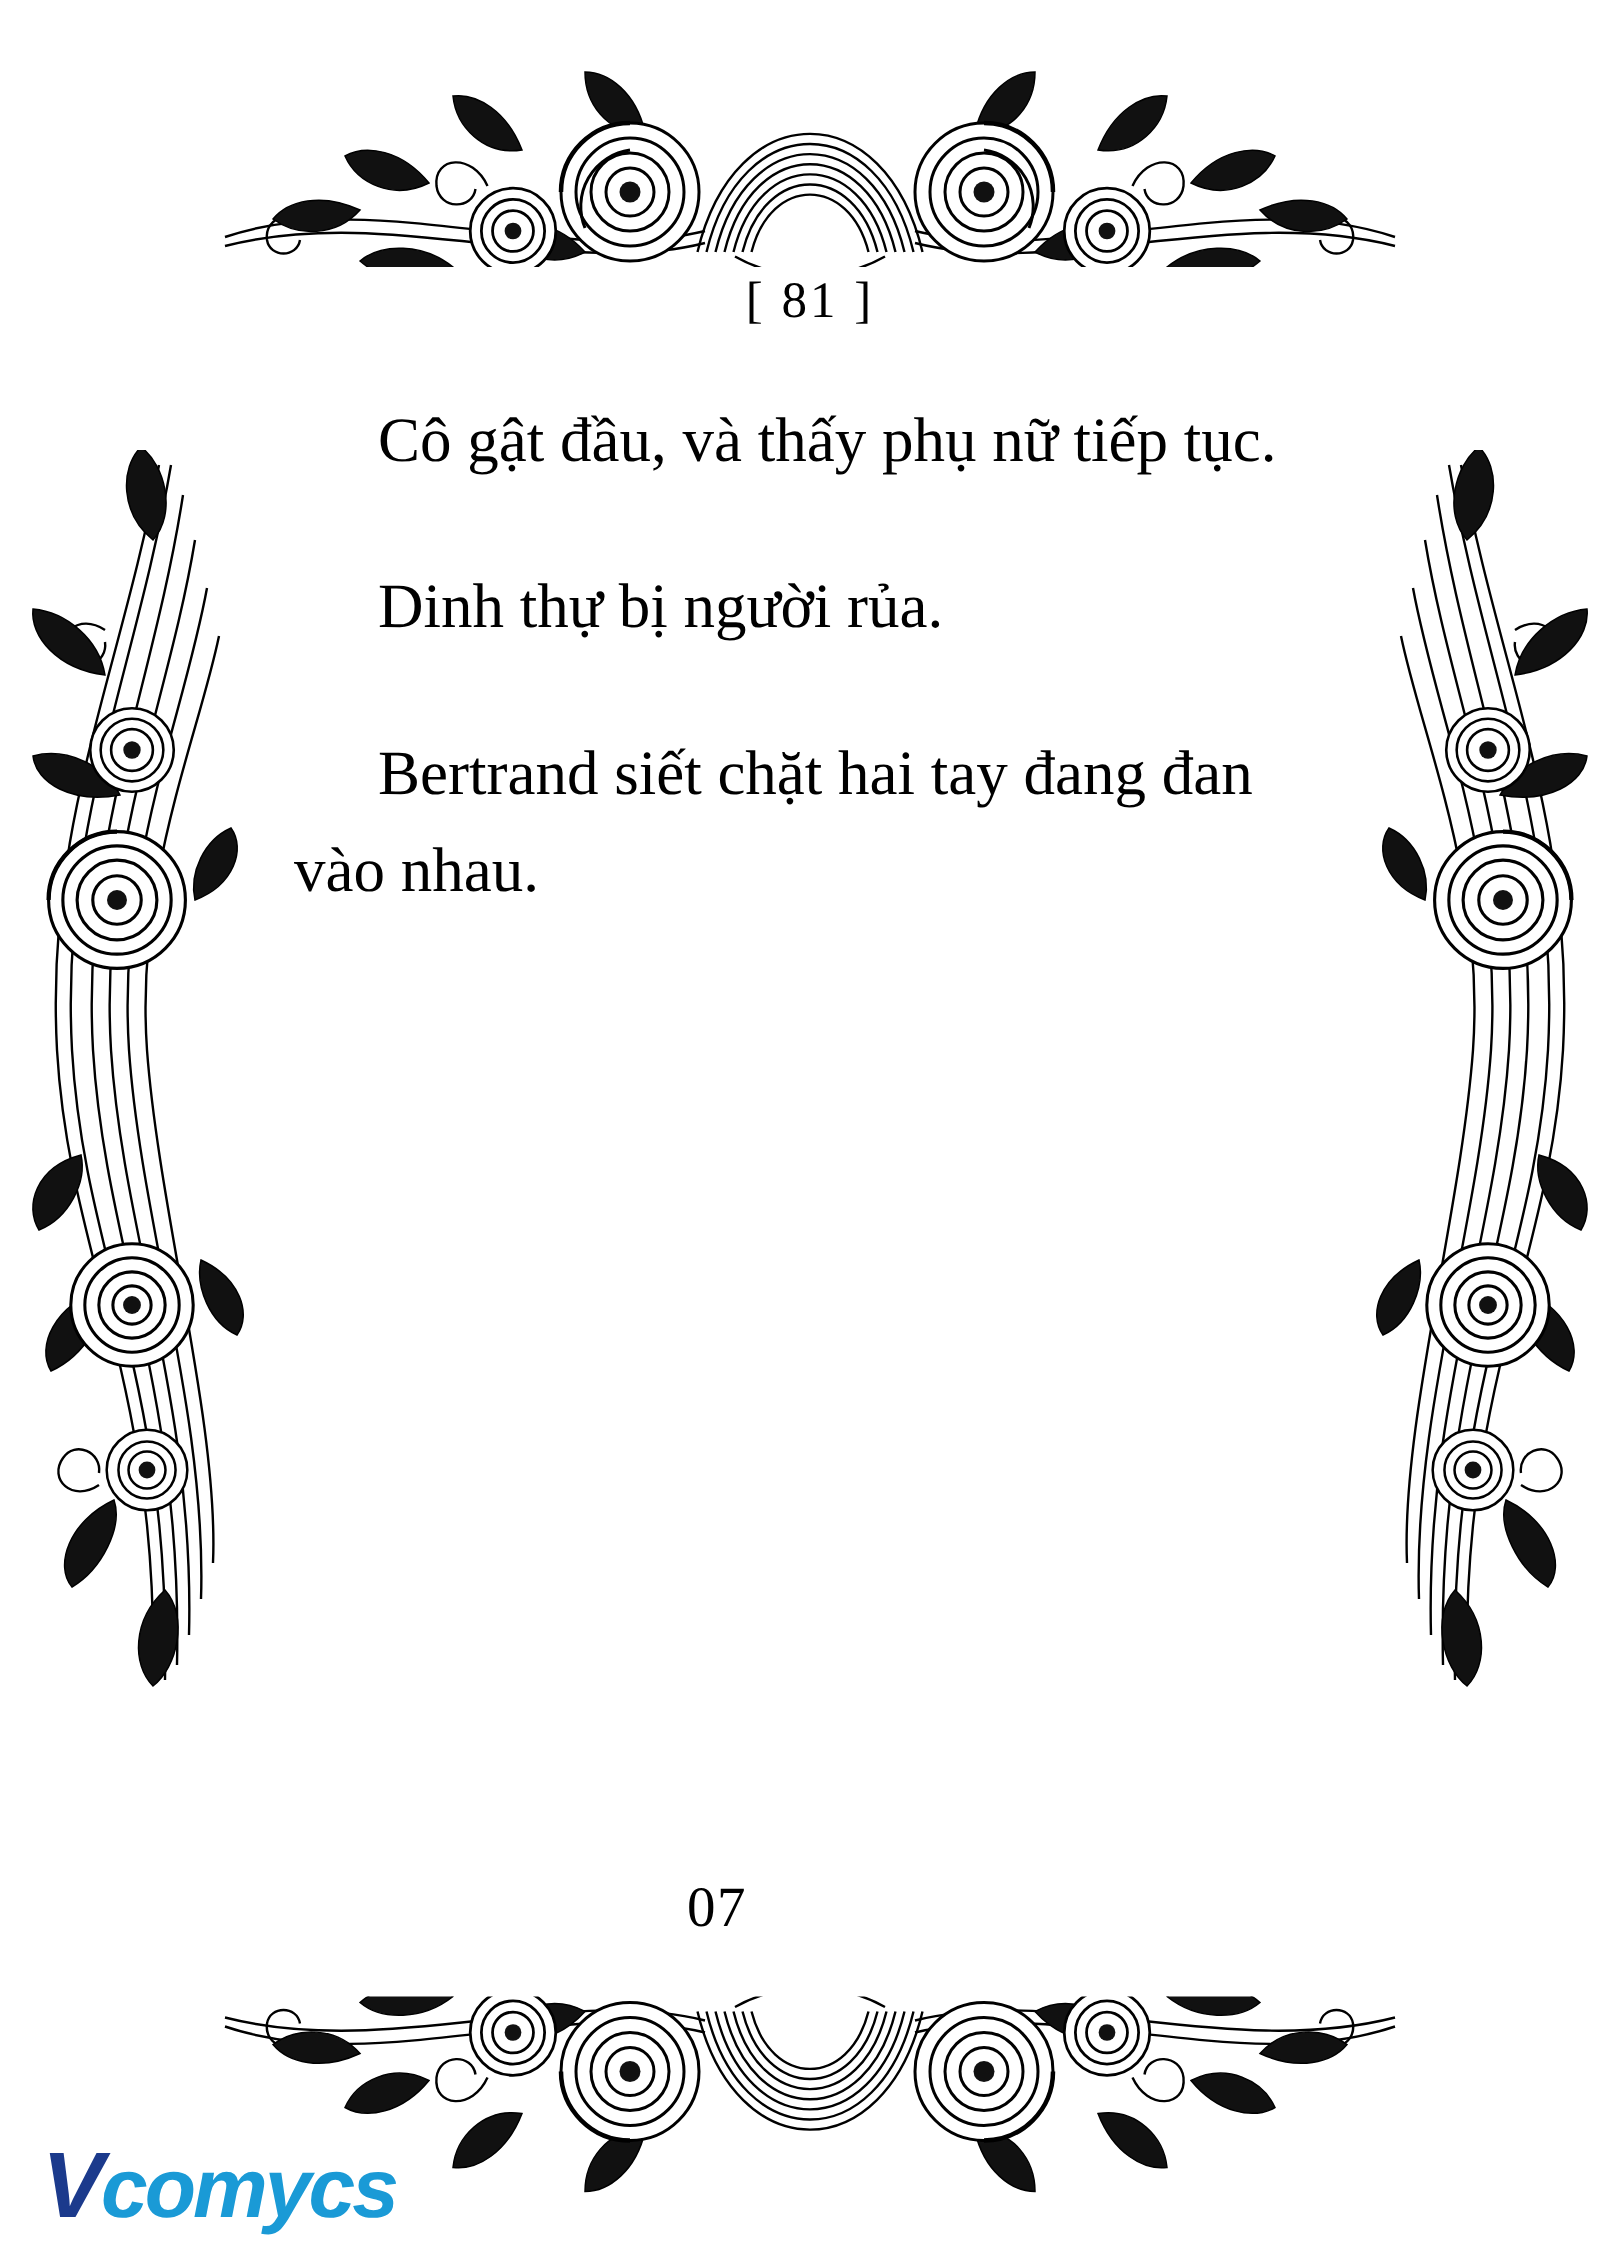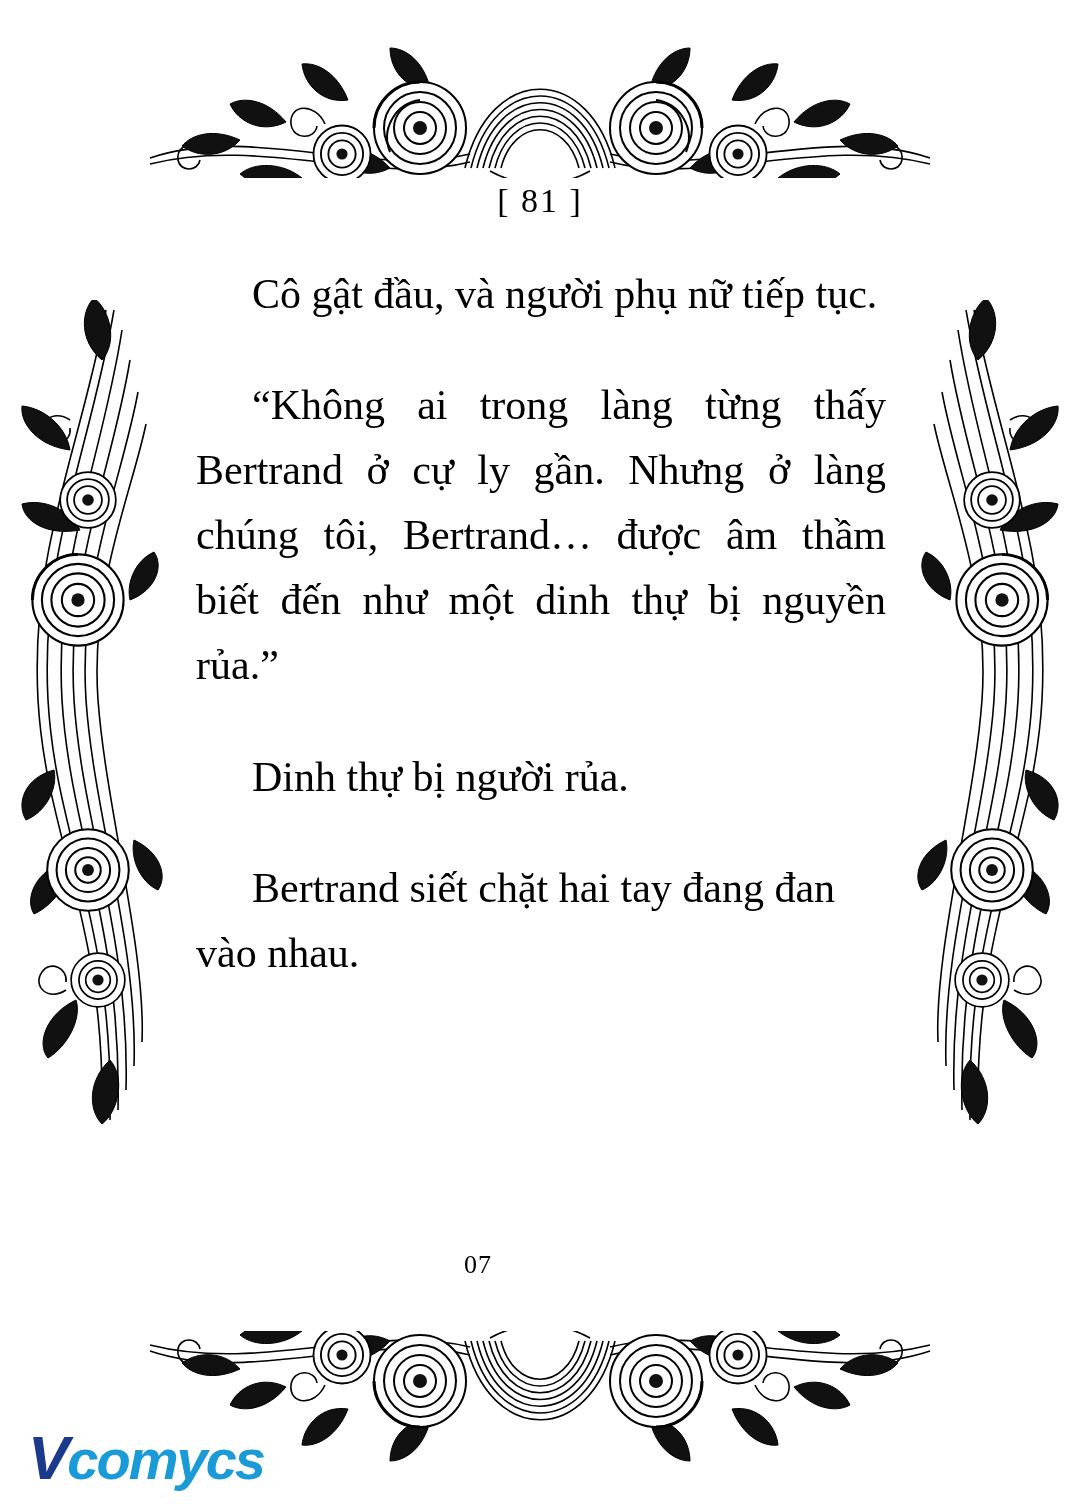--- a/index.html
+++ b/index.html
@@ -65,21 +65,21 @@
     font-size: 34px;
     letter-spacing: 2px;
     font-family: "Liberation Serif", "DejaVu Serif", serif;
   }
   .page-footer-number {
     position: absolute;
     top: 1250px;
     left: 0;
     width: 956px;
     text-align: center;
-    font-size: 26px;
+    font-size: 38px;
     letter-spacing: 1px;
   }
 
   
   .body-text {
     position: absolute;
     top: 262px;
     left: 196px;
     width: 690px;
   }
@@ -309,22 +309,21 @@
           <circle r="48" fill="#fff" stroke="#000" stroke-width="3"></circle>
           <circle r="34" fill="none" stroke="#000" stroke-width="3"></circle>
           <circle r="22" fill="none" stroke="#000" stroke-width="3"></circle>
           <circle r="10" fill="#111"></circle>
         </g>
       </g>
     </svg>
   </div>
 
   <div class="body-text">
-    <p class="para no-justify">Cô gật đầu, và người phụ nữ tiếp tục.</p>
-    <p class="para">“Không ai trong làng từng thấy Bertrand ở cự ly gần. Nhưng ở làng chúng tôi, Bertrand… được âm thầm biết đến như một dinh thự bị nguyền rủa.”</p>
+    <p class="para no-justify">Cô gật đầu, và thấy phụ nữ tiếp tục.</p>
     <p class="para no-justify">Dinh thự bị người rủa.</p>
     <p class="para no-justify">Bertrand siết chặt hai tay đang đan vào nhau.</p>
   </div>
 
   <div class="page-footer-number">07</div>
 
   <div class="ornament ornament-bottom">
     <svg viewBox="0 0 900 150" xmlns="http://www.w3.org/2000/svg" aria-hidden="true">
       <g stroke="#000" fill="none" stroke-width="1.6">
         <path d="M375 140 C 400 35, 500 35, 525 140"></path>

